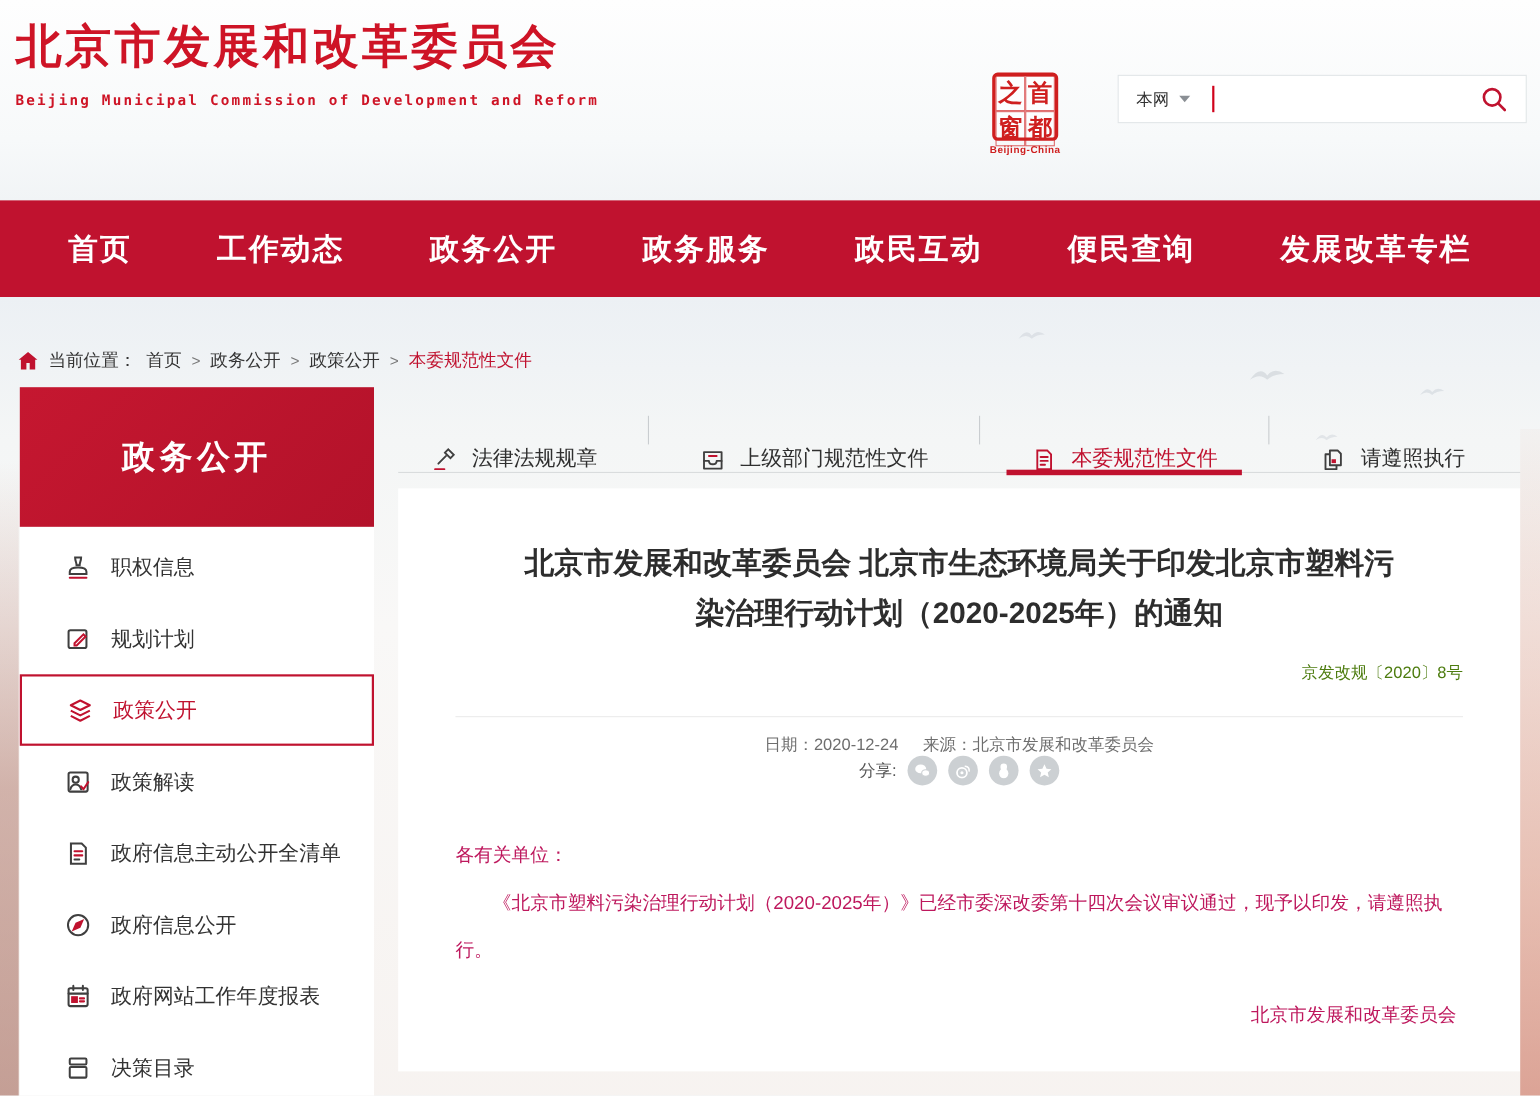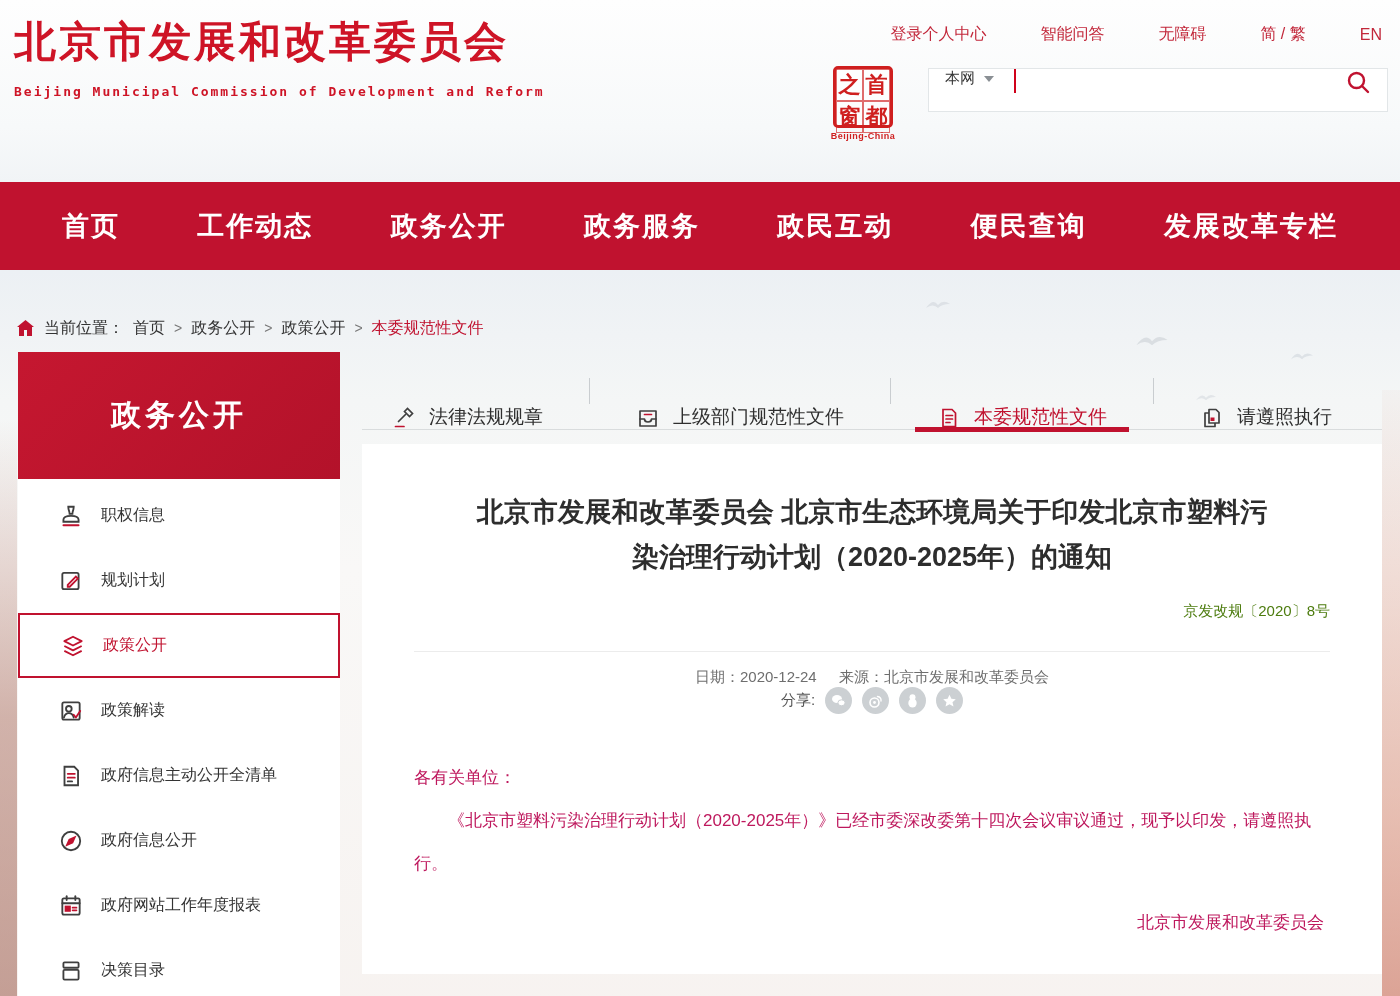--- a/index.html
+++ b/index.html
@@ -12,21 +12,21 @@
   .logo { position:absolute; left:14px; top:14px; }
   .logo-cn { font-size:42px; font-weight:bold; color:#ce1426; letter-spacing:3px; }
   .logo-en { margin-top:14px; font-size:13px; font-weight:bold; color:#ce1426; letter-spacing:2px; font-family:"DejaVu Sans Mono","Liberation Mono",monospace; }
   .top-links { position:absolute; right:18px; top:24px; display:flex; align-items:center; gap:54px; font-size:16px; color:#c2273a; }
   .top-links a { color:#c2273a; }
   .search-row { position:absolute; right:12px; top:62px; display:flex; align-items:flex-start; }
   .stamp { width:78px; margin-right:26px; text-align:center; margin-top:4px; }
   .stamp-box { width:60px; height:62px; margin:0 auto; border:3px solid #cf1f1f; border-radius:5px; display:grid; grid-template-columns:1fr 1fr; grid-template-rows:1fr 1fr; background:rgba(255,255,255,.65); }
   .stamp-cell { display:flex; align-items:center; justify-content:center; font-size:22px; font-weight:bold; color:#cf1f1f; border:1px solid rgba(207,31,31,.65); }
   .stamp-caption { margin-top:3px; font-size:9px; font-weight:bold; color:#cf1f1f; letter-spacing:.5px; }
-  .searchbox { width:460px; height:44px; background:#fff; border:1px solid #e2e6e8; display:flex; align-items:flex-start; padding:0 16px; margin-top:6px; }
+  .searchbox { width:372px; height:44px; background:#fff; border:1px solid #e2e6e8; display:flex; align-items:center; padding:0 16px; margin-top:6px;margin-left:19px; }
   .scope { display:flex; align-items:center; gap:9px; font-size:15px; color:#333; cursor:pointer; }
   .caret-down { width:0; height:0; border-left:5px solid transparent; border-right:5px solid transparent; border-top:6px solid #8a8f94; }
   .search-cursor { width:2px; height:24px; background:#d0021b; margin-left:20px; }
   .mag { margin-left:auto; }
 
   
   .mainnav { height:88px; background:#c0122f; display:flex; align-items:center; justify-content:space-between; padding:0 62px; }
   .mainnav a { color:#fff; font-size:27px; font-weight:600; letter-spacing:2px; }
 
   
@@ -39,21 +39,21 @@
   .breadcrumb { display:flex; align-items:center; gap:9px; padding:46px 0 0 16px; font-size:16px; color:#333; height:70px; }
   .breadcrumb .sep { color:#777; font-size:14px; }
   .crumb-last { color:#c0122f; }
 
   .layout { display:flex; align-items:flex-start; margin:12px 18px 0 18px; }
 
   
   .sidebar { width:322px; flex:none; }
   .side-head { height:127px; background:linear-gradient(135deg,#c51730 0,#b3122a 100%); display:flex; align-items:center; justify-content:center; color:#fff; font-size:30px; font-weight:600; letter-spacing:4px; }
   .side-list { background:#fff; padding-top:4px; }
-  .side-item { height:65px; display:flex; align-items:center; gap:17px; padding-left:40px; font-size:16px; color:#333; }
+  .side-item { height:65px; display:flex; align-items:center; gap:17px; padding-left:40px; font-size:19px; color:#333; }
   .side-item .ic { width:26px; height:26px; flex:none; }
   .side-item.active { border:2px solid #c0122f; color:#c0122f; }
   .ink { stroke:#3f3f3f; }
   .inkr { stroke:#c0122f; }
   .side-item.active .ink { stroke:#c0122f; }
 
   
   .main { flex:1; margin-left:22px; min-width:0; }
   .tabs { height:78px; display:flex; align-items:center; position:relative; padding-left:8px; }
   .tabs::after { content:""; position:absolute; left:0; right:0; bottom:0; height:1px; background:#d9dcdd; }
@@ -75,27 +75,20 @@
 </style>
 </head>
 <body>
 
 <div class="header">
   <div class="logo">
     <div class="logo-cn">北京市发展和改革委员会</div>
     <div class="logo-en">Beijing Municipal Commission of Development and Reform</div>
   </div>
 
-  <div class="top-links">
-    <a>登录个人中心</a>
-    <a>智能问答</a>
-    <a>无障碍</a>
-    <a>简 / 繁</a>
-    <a>EN</a>
-  </div>
 
   <div class="search-row">
     <div class="stamp">
       <div class="stamp-box">
         <span class="stamp-cell">之</span>
         <span class="stamp-cell">首</span>
         <span class="stamp-cell">窗</span>
         <span class="stamp-cell">都</span>
       </div>
       <div class="stamp-caption">Beijing-China</div>

